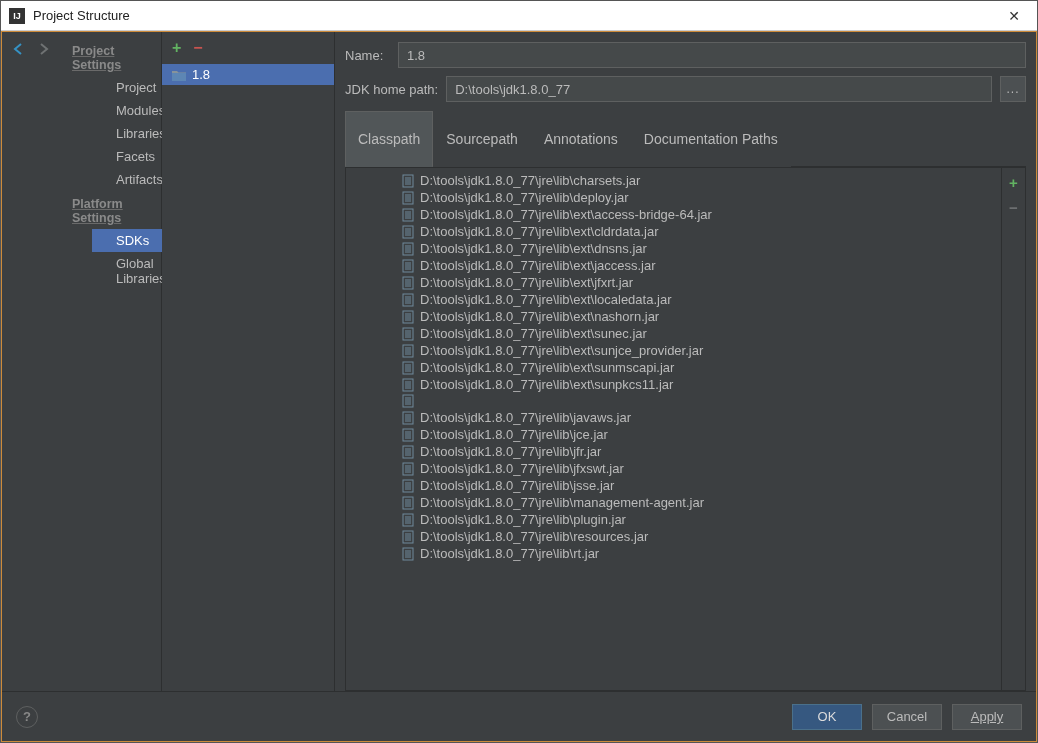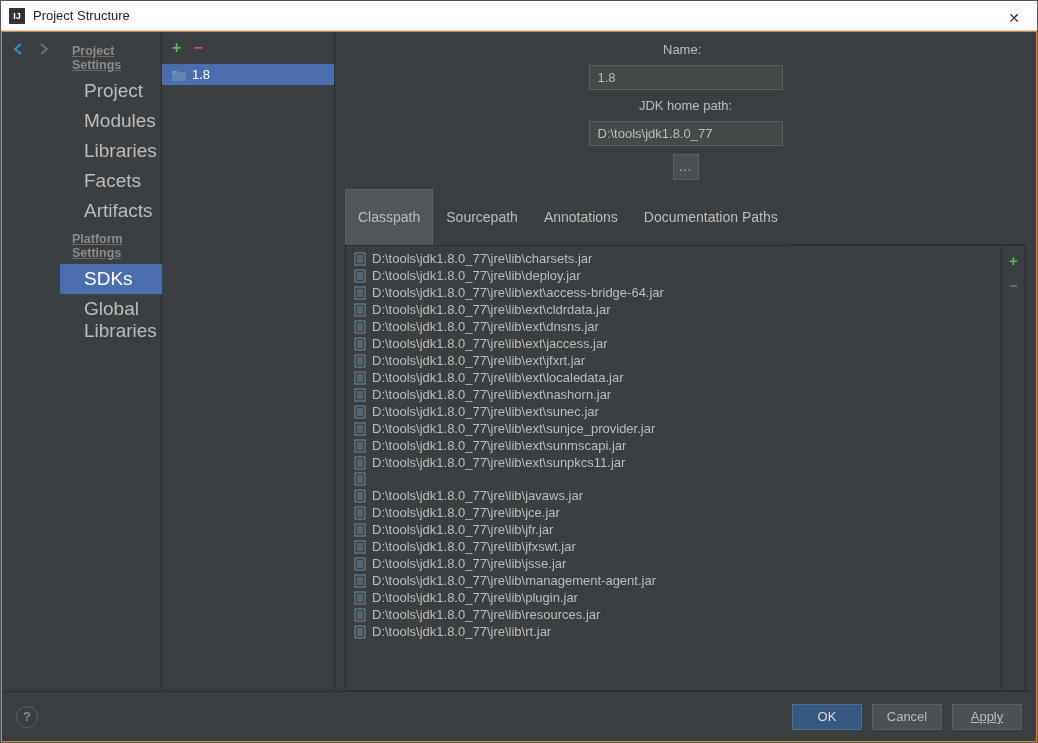--- a/index.html
+++ b/index.html
@@ -17,21 +17,21 @@
     height: 743px;
     background: #fff;
     display: flex;
     flex-direction: column;
     border: 1px solid #555;
   }
   .titlebar {
     height: 30px;
     background: #ffffff;
     display: flex;
-    align-items: flex-start;
+    align-items: center;
     padding: 7px 8px;
     border-bottom: 1px solid #ccc;
     color: #222;
   }
   .titlebar .app-icon {
     width: 16px; height: 16px;
     background: #333;
     color: #fff;
     display: inline-flex;
     align-items: center;
@@ -82,21 +82,22 @@
     font-weight: bold;
     padding: 6px 12px 4px 12px;
     font-size: 12.5px;
     text-decoration: underline;
     text-decoration-color: #6a6a6a;
   }
   .nav-item {
     padding: 4px 12px 4px 24px;
     cursor: pointer;
     color: #bbbbbb;
-    font-size: 19px;
+    font-size: 13px;
+    margin-left: 32px;
   }
   .nav-item.selected {
     background: #4b6eaf;
     color: #fff;
   }
   .problems-row {
     display: flex;
     align-items: flex-end;
     padding: 10px 12px 4px 12px;
     color: #bbbbbb;
@@ -151,21 +152,20 @@
     display: flex;
     flex-direction: column;
     padding: 10px 10px 0 10px;
     overflow: hidden;
   }
   .form-row {
     display: flex;
     align-items: center;
     margin-bottom: 8px;
     gap: 8px;
-    flex-direction: column;
   }
   .form-label {
     color: #bbbbbb;
     font-size: 13px;
     white-space: nowrap;
   }
   .text-input {
     flex: 1;
     background: #45494a;
     border: 1px solid #5e6060;
@@ -206,20 +206,21 @@
     background: #515658;
     border: 1px solid #5e6060;
     border-bottom: 1px solid #515658;
   }
   .list-wrap {
     flex: 1;
     display: flex;
     border: 1px solid #2d2f30;
     background: #3c3f41;
     overflow: hidden;
+    padding-left: 48px;
   }
   .jar-list {
     flex: 1;
     overflow-y: auto;
     padding: 4px 0;
   }
   .jar-item {
     display: flex;
     align-items: center;
     gap: 6px;

